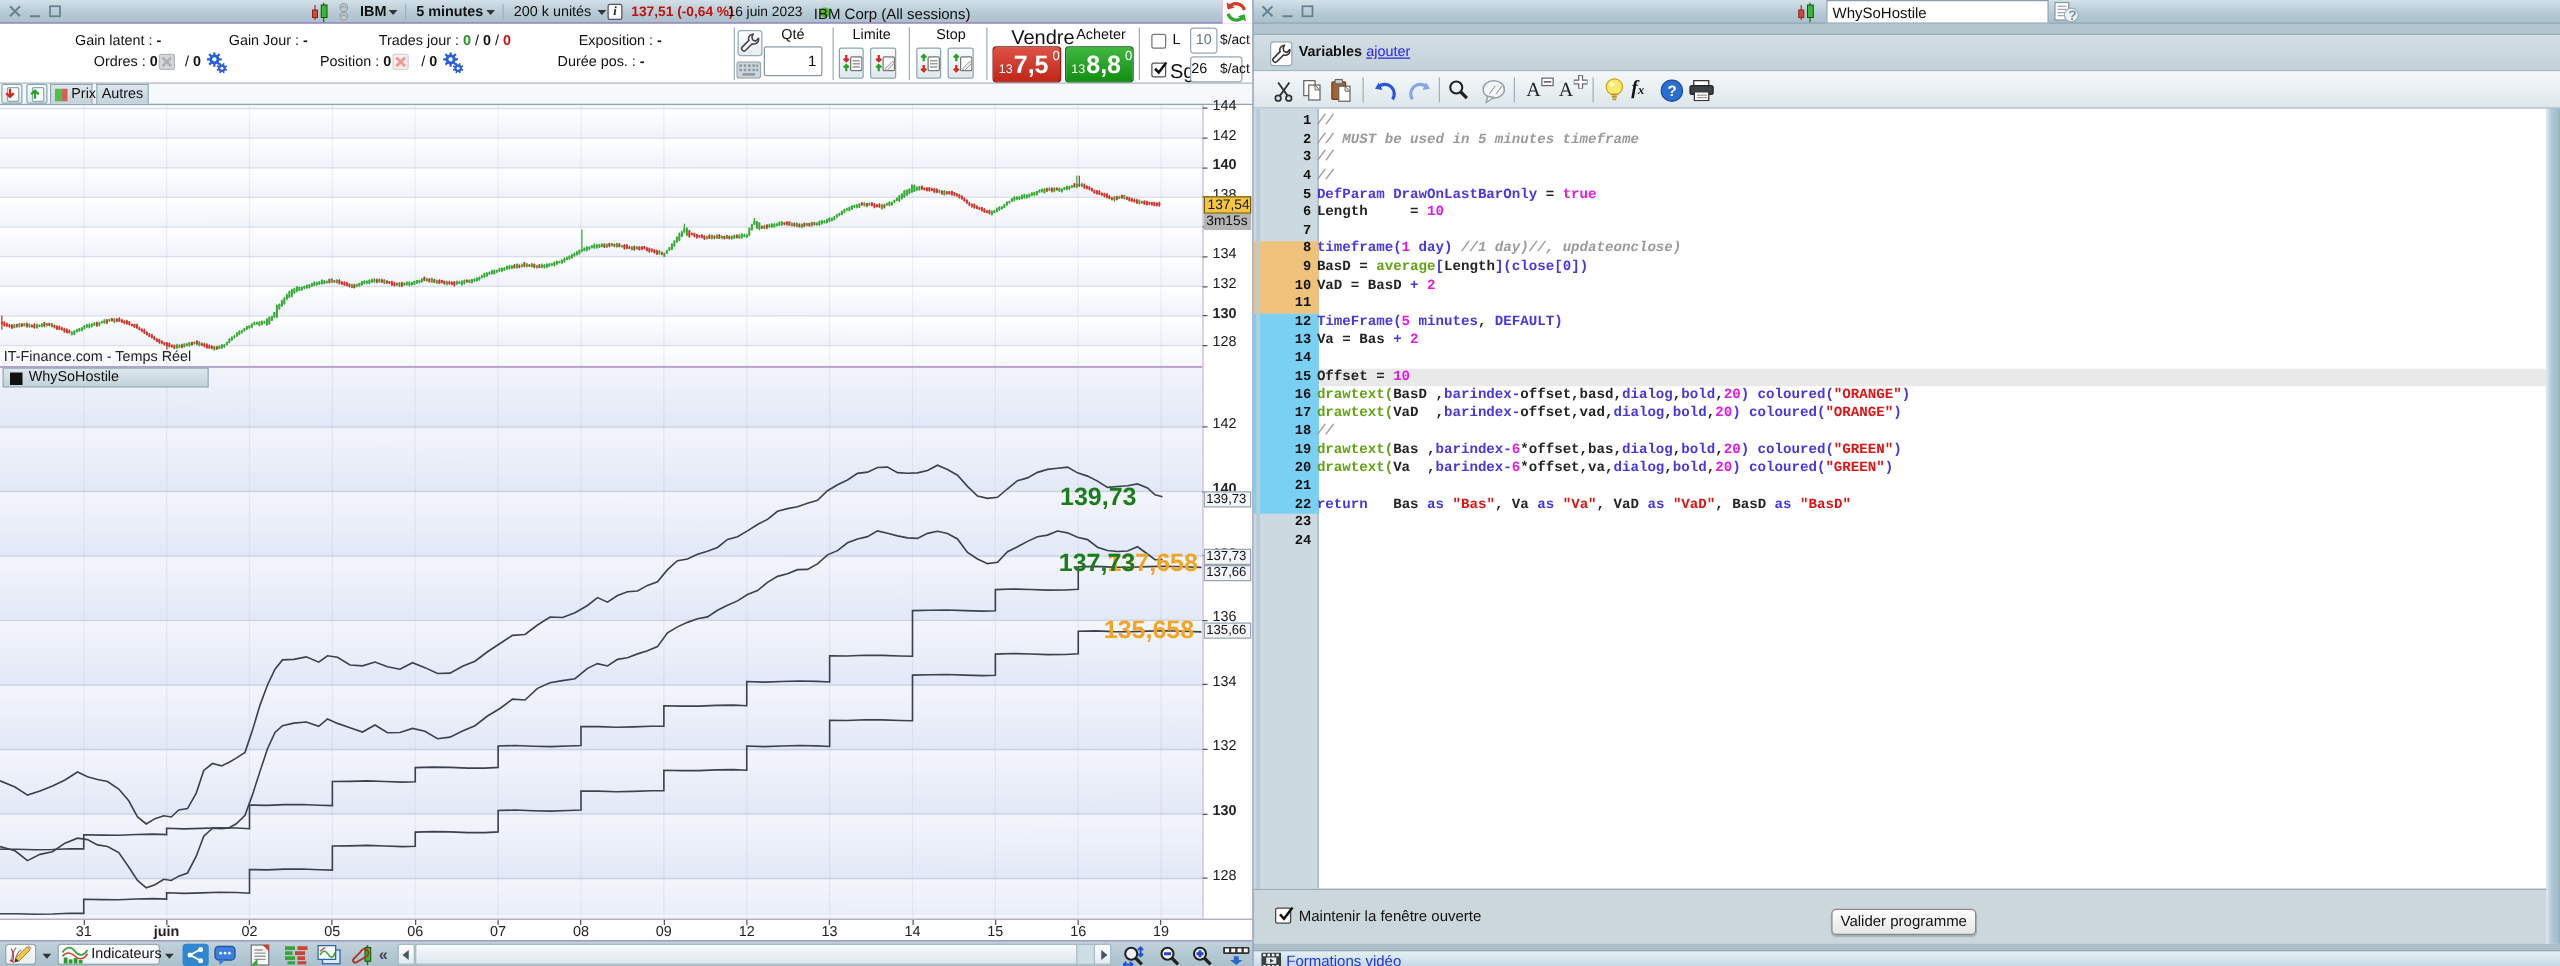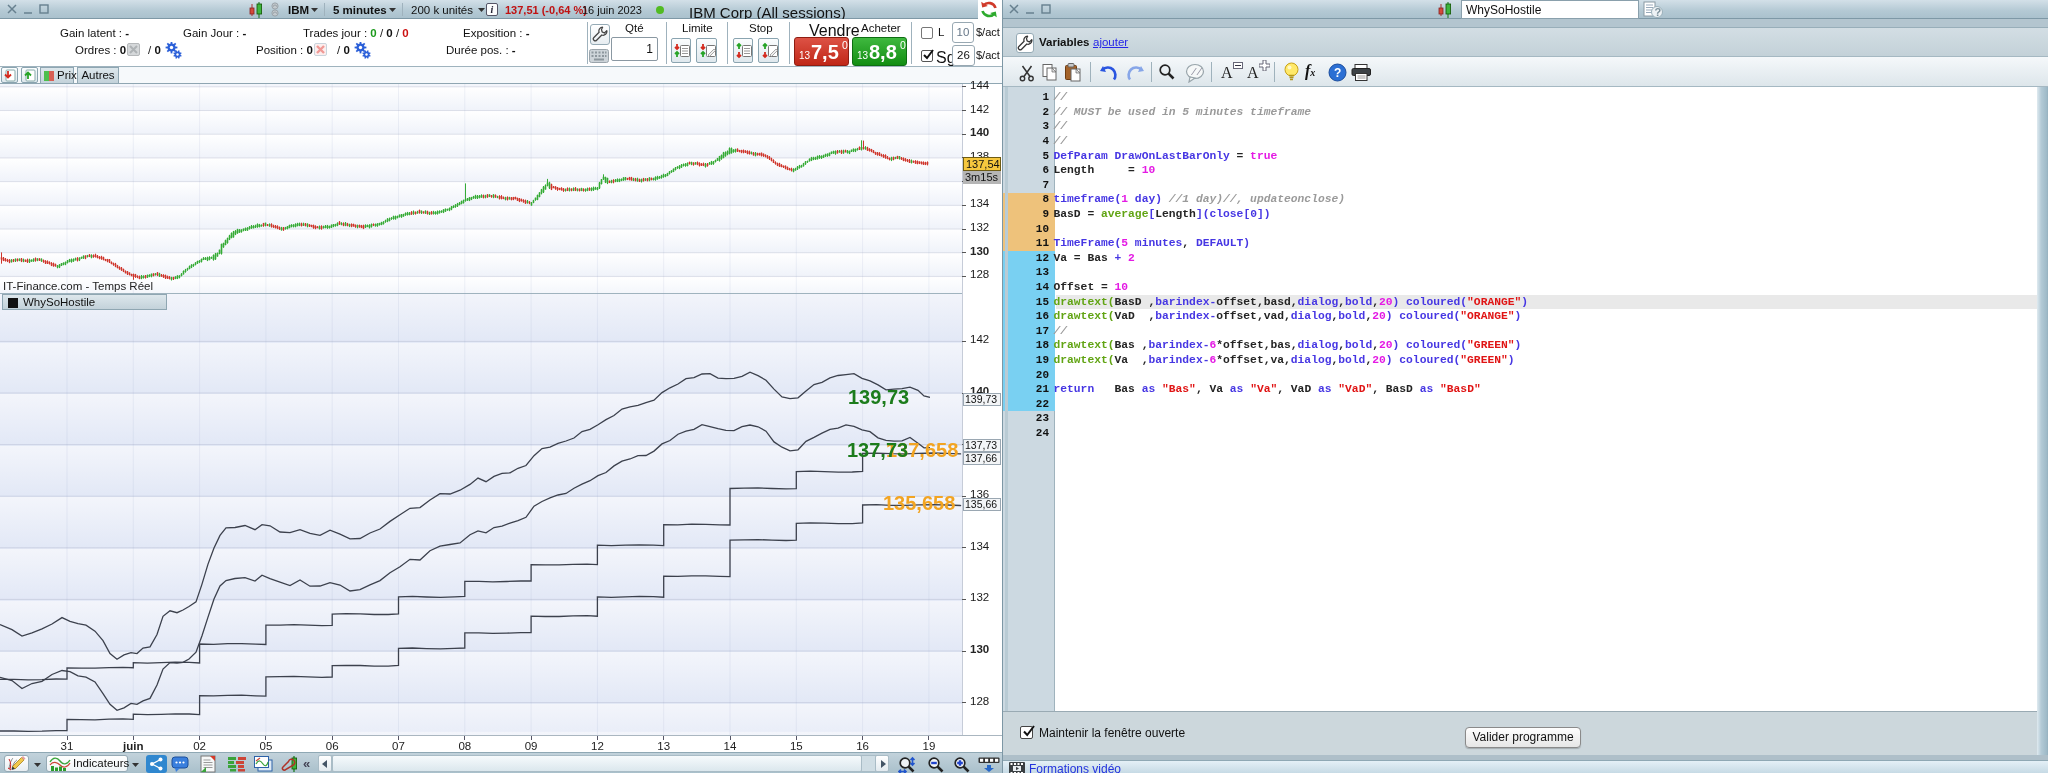--- a/index.html
+++ b/index.html
@@ -77,21 +77,21 @@
       </svg>
       <div class="sep" style="left:402px;top:3px;height:13px"></div>
       <div class="abs" style="left:411px;top:3.5px;font-size:11.5px;color:#111">200 k unités</div>
       <svg class="abs" style="left:477px;top:7px" width="9" height="6">
         <path d="M1 1l3.5 4L8 1z" fill="#333"></path>
       </svg>
       <div class="abs" style="left:486px;top:3px;width:12px;height:13px;background:#fbfcfd;border:1px solid #556;border-radius:2px;font-size:10px;color:#223;text-align:center;line-height:12px;font-style:italic;font-family:'Liberation Serif',serif;font-weight:bold">i</div>
       <div class="abs" style="left:505px;top:3.5px;font-size:11px;font-weight:bold;color:#c01212">137,51 (-0,64&nbsp;%)</div>
       <div class="abs" style="left:582px;top:4px;font-size:11px;font-weight:normal;color:#111">16 juin 2023</div>
       <div class="abs" style="left:656px;top:6px;width:8px;height:8px;border-radius:50%;background:#52bb22"></div>
-      <div class="abs" style="left:689px;top:3.5px;font-size:15px;color:#111">IBM Corp (All sessions)</div>
+      <div class="abs" style="left:651px;top:3.5px;font-size:12px;color:#111">IBM Corp (All sessions)</div>
     </div>
     <div class="abs" style="left:978px;top:0;width:24px;height:19px;background:#fff"></div>
     <svg class="abs" style="left:980px;top:1px" width="18" height="17" viewBox="0 0 18 17">
       <path d="M15.5 7A7 7 0 0 0 3.5 4.4" fill="none" stroke="#d03a2a" stroke-width="2.6"></path>
       <path d="M1.2 0.8l1 5.8 5.6-1.6z" fill="#d03a2a"></path>
       <path d="M2.5 10A7 7 0 0 0 14.5 12.6" fill="none" stroke="#2daa2d" stroke-width="2.6"></path>
       <path d="M16.8 16.2l-1-5.8-5.6 1.6z" fill="#2daa2d"></path>
     </svg>
     <div id="infobar">
       <div class="il1" style="left:60px">Gain latent : <span class="bold">-</span></div>
@@ -234,21 +234,21 @@
       <div class="sep" style="left:911px;top:3px;height:42px"></div>
       <div class="abs" style="left:921px;top:8px;width:12px;height:12px;background:#fff;border:1px solid #777;border-radius:2px"></div>
       <div class="abs" style="left:938px;top:7px;font-size:11.5px;color:#111">L</div>
       <div class="abs" style="left:952px;top:3px;width:22px;height:21px;background:#fff;border:1px solid #98a8b2;border-radius:3px;font-size:11.5px;color:#678;text-align:center;line-height:19px">10</div>
       <div class="abs" style="left:976px;top:7px;font-size:11px;color:#111">$/act</div>
       <div class="abs" style="left:921px;top:31px;width:12px;height:12px;background:#fff;border:1px solid #555;border-radius:2px"></div>
       <svg class="abs" style="left:922px;top:29px" width="13" height="13">
         <path d="M2 7l3 3 6-8" stroke="#111" stroke-width="2" fill="none"></path>
       </svg>
       <div class="abs" style="left:936px;top:30px;font-size:16px;color:#111">Sg</div>
-      <div class="abs" style="left:952px;top:26px;width:23px;height:21px;background:#fff;border:1px solid #98a8b2;border-radius:3px;font-size:11.5px;color:#111;text-align:center;line-height:19px">26</div>
+      <div class="abs" style="left:952px;top:26px;width:42px;height:21px;background:#fff;border:1px solid #98a8b2;border-radius:3px;font-size:11.5px;color:#111;text-align:left;line-height:19px">26</div>
       <div class="abs" style="left:976px;top:30px;font-size:11px;color:#111">$/act</div>
     </div>
     <div id="tabrow">
       <div class="sbtn" style="left:1px;top:0px;width:17px;height:16px"></div>
       <svg class="abs" style="left:3px;top:2px" width="13" height="13" viewBox="0 0 13 13">
         <rect x="3" y="1" width="9" height="11" rx="1" fill="#fff" stroke="#8aa"></rect>
         <path d="M5 2v6M2 5.5l3 3 3-3" stroke="#d42a1e" stroke-width="1.8" fill="none"></path>
       </svg>
       <div class="sbtn" style="left:21px;top:0px;width:17px;height:16px"></div>
       <svg class="abs" style="left:23px;top:2px" width="13" height="13" viewBox="0 0 13 13">
@@ -636,20 +636,21 @@
       <div class="code" style="top:3.3px">
         <div class="cl"><span class="c">//</span></div>
         <div class="cl"><span class="c">// MUST be used in 5 minutes timeframe</span></div>
         <div class="cl"><span class="c">//</span></div>
         <div class="cl"><span class="c">//</span></div>
         <div class="cl"><span class="k">DefParam DrawOnLastBarOnly</span><span class="b"> = </span><span class="m">true</span></div>
         <div class="cl"><span class="b">Length     = </span><span class="m">10</span></div>
         <div class="cl">&nbsp;</div>
         <div class="cl"><span class="k">timeframe(</span><span class="m">1</span><span class="k"> day)</span><span class="b"> </span><span class="c">//1 day)//, updateonclose)</span></div>
         <div class="cl"><span class="b">BasD = </span><span class="gkw">average</span><span class="k">[</span><span class="b">Length</span><span class="k">](</span><span class="k">close</span><span class="k">[0])</span></div>
+        <div class="cl"><span class="b">VaD = BasD </span><span class="k">+</span><span class="b"> </span><span class="m">2</span></div>
         <div class="cl">&nbsp;</div>
         <div class="cl"><span class="k">TimeFrame(</span><span class="m">5</span><span class="k"> minutes</span><span class="b">, </span><span class="k">DEFAULT)</span></div>
         <div class="cl"><span class="b">Va = Bas </span><span class="k">+</span><span class="b"> </span><span class="m">2</span></div>
         <div class="cl">&nbsp;</div>
         <div class="cl"><span class="b">Offset = </span><span class="m">10</span></div>
         <div class="cl"><span class="gkw">drawtext(</span><span class="b">BasD ,</span><span class="k">barindex</span><span class="k">-</span><span class="b">offset,basd,</span><span class="k">dialog</span><span class="b">,</span><span class="k">bold</span><span class="b">,</span><span class="m">20</span><span class="k">) </span><span class="k">coloured(</span><span class="r">"ORANGE"</span><span class="k">)</span></div>
         <div class="cl"><span class="gkw">drawtext(</span><span class="b">VaD  ,</span><span class="k">barindex</span><span class="k">-</span><span class="b">offset,vad,</span><span class="k">dialog</span><span class="b">,</span><span class="k">bold</span><span class="b">,</span><span class="m">20</span><span class="k">) </span><span class="k">coloured(</span><span class="r">"ORANGE"</span><span class="k">)</span></div>
         <div class="cl"><span class="c">//</span></div>
         <div class="cl"><span class="gkw">drawtext(</span><span class="b">Bas ,</span><span class="k">barindex</span><span class="k">-</span><span class="m">6</span><span class="b">*</span><span class="b">offset,bas,</span><span class="k">dialog</span><span class="b">,</span><span class="k">bold</span><span class="b">,</span><span class="m">20</span><span class="k">) </span><span class="k">coloured(</span><span class="r">"GREEN"</span><span class="k">)</span></div>
         <div class="cl"><span class="gkw">drawtext(</span><span class="b">Va  ,</span><span class="k">barindex</span><span class="k">-</span><span class="m">6</span><span class="b">*</span><span class="b">offset,va,</span><span class="k">dialog</span><span class="b">,</span><span class="k">bold</span><span class="b">,</span><span class="m">20</span><span class="k">) </span><span class="k">coloured(</span><span class="r">"GREEN"</span><span class="k">)</span></div>

